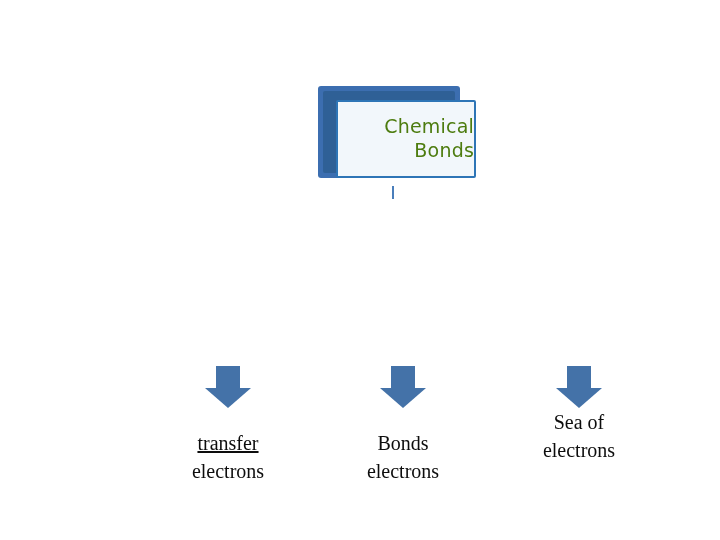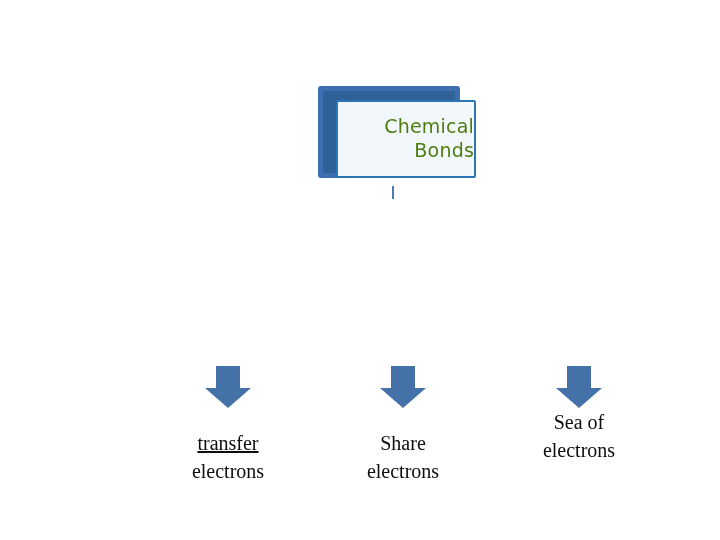--- a/index.html
+++ b/index.html
@@ -151,21 +151,21 @@
   <div class="arrow arrow3">
     <div class="shaft"></div>
     <div class="head"></div>
   </div>
 
   <div class="caption caption1">
     <span class="u">transfer</span><br>
     <span>electrons</span>
   </div>
   <div class="caption caption2">
-    <span>Share</span><br>
+    <span>Bonds</span><br>
     <span>electrons</span>
   </div>
   <div class="caption caption3">
     <span>Sea of</span><br>
     <span>electrons</span>
   </div>
 
 </div>
 
 </body></html>

